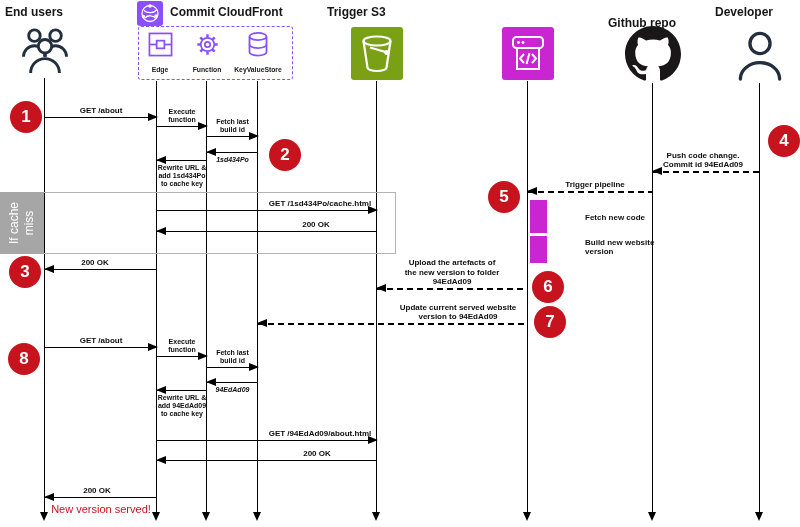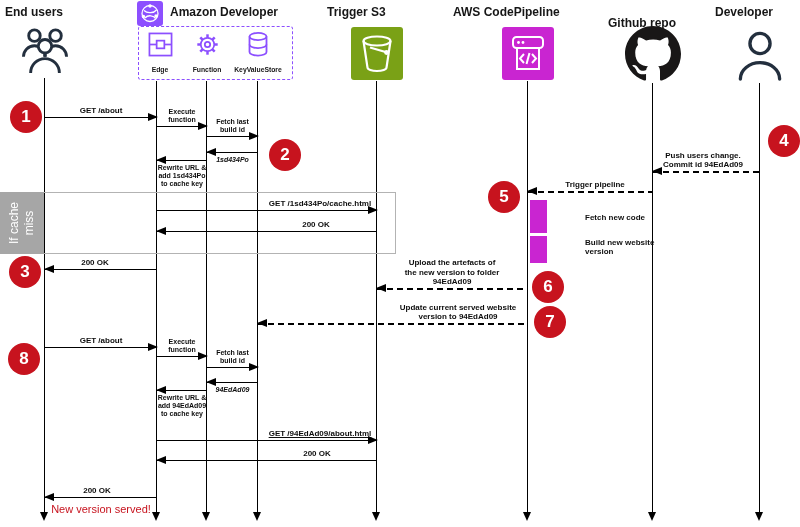--- a/index.html
+++ b/index.html
@@ -61,21 +61,21 @@
       <g stroke="#fff" stroke-width="1.3" fill="none">
         <circle cx="13" cy="12.5" r="8"></circle>
         <path d="M7,9.5 C10.5,13 17,12 19.5,9"></path>
         <path d="M8,17 C11,13.5 17,14.5 18.5,17.5"></path>
       </g>
       <circle cx="13" cy="5" r="1.7" fill="#fff"></circle>
       <circle cx="6.5" cy="15.5" r="1.7" fill="#fff"></circle>
       <circle cx="19" cy="15" r="1.7" fill="#fff"></circle>
     </svg>
   </div>
-  <div class="title" style="left:170px;top:5px;width:120px;text-align:left;">Amazon Developer</div>
+  <div class="title" style="left:170px;top:5px;width:120px;text-align:left;">Commit CloudFront</div>
 
   <div class="groupbox" style="left:138px;top:26px;width:155px;height:54px;"></div>
 
   <svg style="left:148px;top:32px" width="25" height="25" viewBox="0 0 26 26">
     <g stroke="#8C4FFF" stroke-width="1.8" fill="none">
       <rect x="1.5" y="1.5" width="23" height="23"></rect>
       <rect x="9" y="9" width="8" height="8"></rect>
       <line x1="1.5" y1="13" x2="9" y2="13"></line>
         <line x1="17" y1="13" x2="24.5" y2="13"></line>
     </g>
@@ -114,21 +114,20 @@
     <svg style="left:0;top:0" width="52" height="53" viewBox="0 0 52 53">
       <g stroke="#fff" stroke-width="2.2" fill="none">
         <ellipse cx="26" cy="14" rx="13.5" ry="4.5"></ellipse>
         <path d="M12.5,14 L16.5,40.5 a9.5,3.5 0 0 0 19,0 L39.5,14"></path>
         <line x1="19" y1="20.5" x2="34.5" y2="25"></line>
       </g>
       <circle cx="35.5" cy="25.5" r="2.4" fill="#fff"></circle>
     </svg>
   </div>
 
-  <div class="title" style="left:453px;top:5px;width:150px;">AWS CodePipeline</div>
   <div class="iconbox" style="left:502px;top:27px;width:52px;height:53px;background:#C925D1;">
     <svg style="left:0;top:0" width="52" height="53" viewBox="0 0 52 53">
       <g stroke="#fff" stroke-width="2" fill="none">
         <rect x="11" y="10" width="30" height="11" rx="3.5"></rect>
         <rect x="15" y="21" width="22" height="21"></rect>
         <polyline points="22,27 18,31.5 22,36"></polyline>
         <polyline points="30,27 34,31.5 30,36"></polyline>
         <line x1="27.5" y1="26" x2="24.5" y2="37"></line>
       </g>
       <circle cx="16.5" cy="15.5" r="1.4" fill="#fff"></circle>
@@ -217,21 +216,21 @@
       <div class="mline"></div>
       <div class="mhead hl"></div>
     </div>
   <div class="msg" style="left: 45px; top: 270px; width: 112px;">
     <span class="mlbl" style="left: 50px; bottom: 3px;">200 OK</span>
       <div class="mline"></div>
       <div class="mhead hl"></div>
     </div>
 
   <div class="msg" style="left: 653px; top: 172px; width: 107px;">
-    <span class="mlbl" style="left: 50px; bottom: 3px;">Push users change.
+    <span class="mlbl" style="left: 50px; bottom: 3px;">Push code change.
 Commit id 94EdAd09</span>
       <div class="mline dashed"></div>
       <div class="mhead hl"></div>
     </div>
   <div class="msg" style="left: 528px; top: 192px; width: 125px;">
     <span class="mlbl" style="left: 67px; bottom: 3px;">Trigger pipeline</span>
       <div class="mline dashed"></div>
       <div class="mhead hl"></div>
     </div>
   <div class="msg" style="left: 377px; top: 289px; width: 151px;">
@@ -271,21 +270,21 @@
       <div class="mhead hl"></div>
     </div>
   <div class="msg" style="left: 157px; top: 391px; width: 50px;">
     <span class="mlbl sm" style="left: 25px; top: 3px;">Rewrite URL &amp;
 add 94EdAd09
 to cache key</span>
       <div class="mline"></div>
       <div class="mhead hl"></div>
     </div>
   <div class="msg" style="left: 157px; top: 441px; width: 220px;">
-    <span class="mlbl" style="left: 163px; bottom: 3px; text-decoration: underline;">GET /94EdAd09/about.html</span>
+    <span class="mlbl" style="left: 163px; bottom: 3px;">GET /94EdAd09/about.html</span>
       <div class="mline"></div>
       <div class="mhead hr"></div>
     </div>
   <div class="msg" style="left: 157px; top: 461px; width: 220px;">
     <span class="mlbl" style="left: 160px; bottom: 3px;">200 OK</span>
       <div class="mline"></div>
       <div class="mhead hl"></div>
     </div>
   <div class="msg" style="left: 45px; top: 498px; width: 112px;">
     <span class="mlbl" style="left: 52px; bottom: 3px;">200 OK</span>

